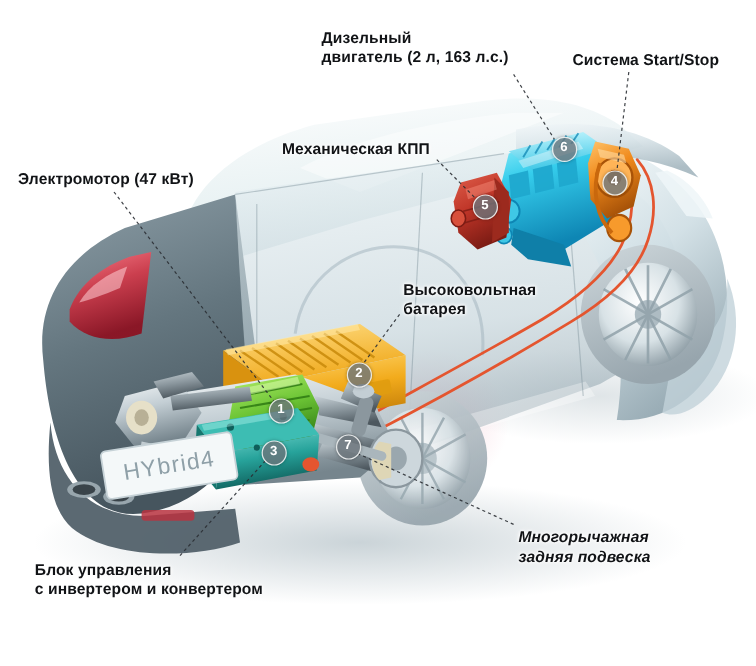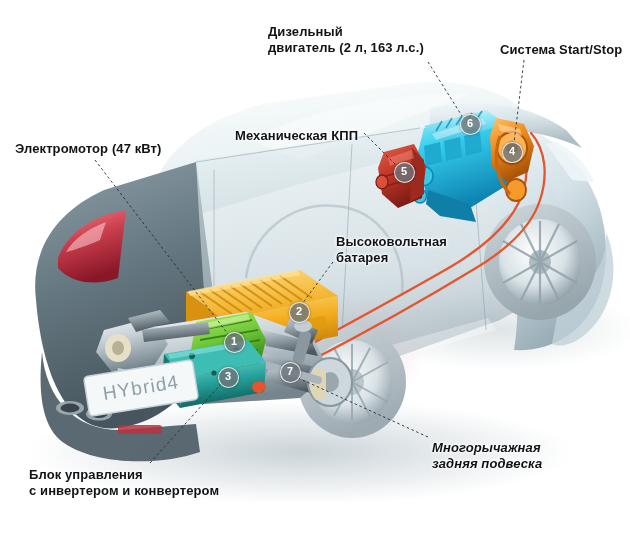--- a/index.html
+++ b/index.html
@@ -22,22 +22,22 @@
     color:#111316;
     font-size:13px;
     font-weight:700;
     line-height:15.5px;
     letter-spacing:.1px;
     white-space:pre;
     text-shadow:0 0 3px #fff,0 0 3px #fff,0 0 5px #fff;
     user-select:none;
   }
   .label.lbl-diesel      {left:268px;top:24px;}
-  .label.lbl-startstop   {left:477px;top:42px;margin-left:23px;}
-  .label.lbl-gearbox     {left:235px;top:116px;margin-top:12px;}
+  .label.lbl-startstop   {left:477px;top:42px;}
+  .label.lbl-gearbox     {left:235px;top:116px;}
   .label.lbl-motor       {left:15px;top:141px;}
   .label.lbl-battery     {left:336px;top:234px;}
   .label.lbl-suspension  {left:432px;top:440px;font-style:italic;}
   .label.lbl-ecu         {left:29px;top:467px;}
 
   
   .marker{
     position:absolute;
     width:19px;height:19px;
     margin:-9.5px 0 0 -9.5px;

